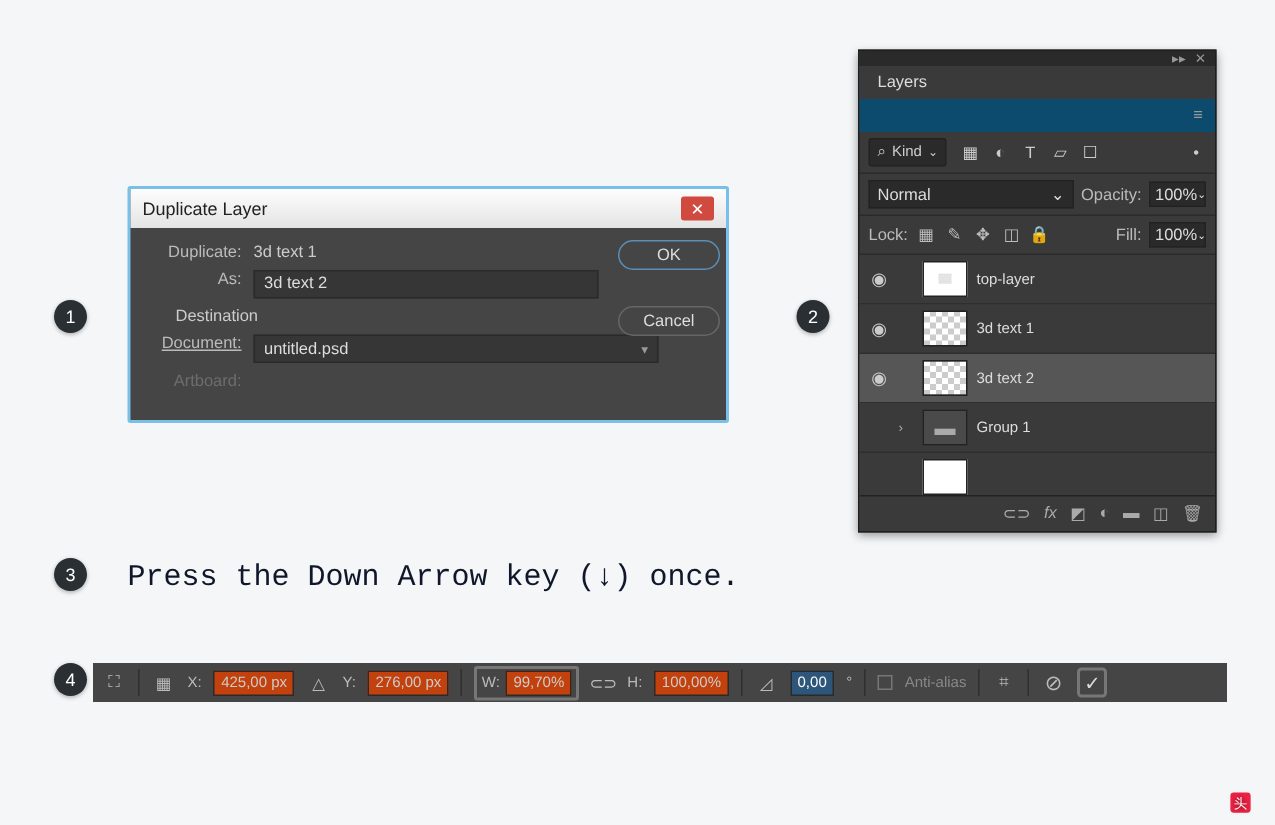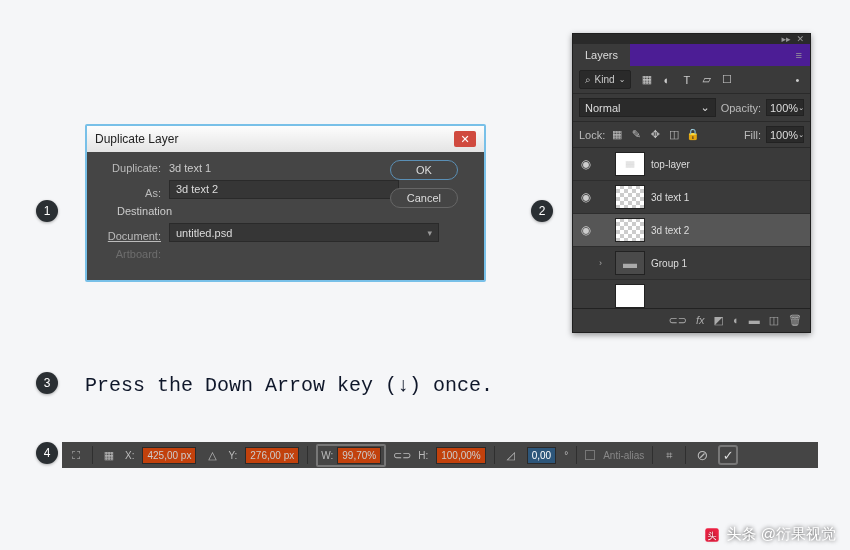--- a/index.html
+++ b/index.html
@@ -40,59 +40,59 @@
   display: flex; justify-content: space-between; align-items: center;
 }
 .close-x {
   width: 22px; height: 16px;
   background: #d04a3f;
   border-radius: 2px;
   color: #fff; font-size: 11px;
   display: flex; align-items: center; justify-content: center;
 }
 .dialog-body { padding: 10px 12px 14px; color: #ccc; }
-.row { display: flex; align-items: flex-end; margin-bottom: 6px; }
+.row { display: flex; align-items: flex-start; margin-bottom: 6px; }
 .row-label { width: 70px; text-align: right; padding-right: 8px; color: #bbb; }
 .row-val { flex: 1; }
 .input {
   background: #363636; border: 1px solid #2a2a2a;
   color: #ddd; padding: 2px 6px; height: 19px;
   width: 230px;
 }
 .dest-head { margin: 4px 0 6px 18px; color: #ccc; }
 .select {
   background: #363636; border: 1px solid #2a2a2a;
   color: #ddd; height: 19px; width: 270px;
   display: flex; align-items: center; justify-content: space-between;
   padding: 0 6px;
 }
 .select .chev { font-size: 9px; color: #999; }
 .dim { color: #6d6d6d; }
-.dialog-btns { position: absolute; top: 34px; right: 26px; display: flex; flex-direction: column; gap: 8px; }
+.dialog-btns { position: absolute; top: 34px; right: 4px; display: flex; flex-direction: column; gap: 24px; }
 .pbtn {
   background: #454545; color: #ddd;
   border: 1px solid #666; border-radius: 12px;
   padding: 3px 16px; font-size: 11px; text-align: center;
 }
 .pbtn.primary { border: 1.5px solid #5a8fb5; }
 
 
 .panel {
   position: absolute; top: 33px; left: 572px;
   width: 239px;
   background: #3a3a3a;
   border: 1px solid #1f1f1f;
   box-shadow: 0 2px 6px rgba(0,0,0,0.4);
 }
 .panel-top {
   background: #2a2a2a; height: 10px;
   display: flex; justify-content: flex-end; gap: 6px;
   padding: 0 6px; color: #999; font-size: 9px;
 }
-.panel-tabs { display: flex; background: #4c1d95; }
+.panel-tabs { display: flex; background: #0c4a6e; flex-direction: column; }
 .panel-tab {
   padding: 5px 12px; font-size: 11px;
   background: #3a3a3a; color: #ddd;
 }
 .panel-menu { margin-left: auto; padding: 5px 8px; color: #999; }
 .panel-row {
   display: flex; align-items: center; gap: 5px;
   padding: 4px 6px; border-bottom: 1px solid #2a2a2a;
 }
 .kind-select {
@@ -362,14 +362,13 @@
   <div class="sep"></div>
   <div class="ticon cancel-ic">⊘</div>
   <div class="commit-btn">✓</div>
 </div>
 
 <div class="wmark">
   <svg viewBox="0 0 24 24">
       <rect x="3" y="3" width="18" height="18" rx="3" fill="#e24"></rect>
       <text x="12" y="17" text-anchor="middle" fill="#fff" font-size="12">头</text>
     </svg>
-  <span>头条 @衍果视觉</span>
 </div>
 
 </body></html>

